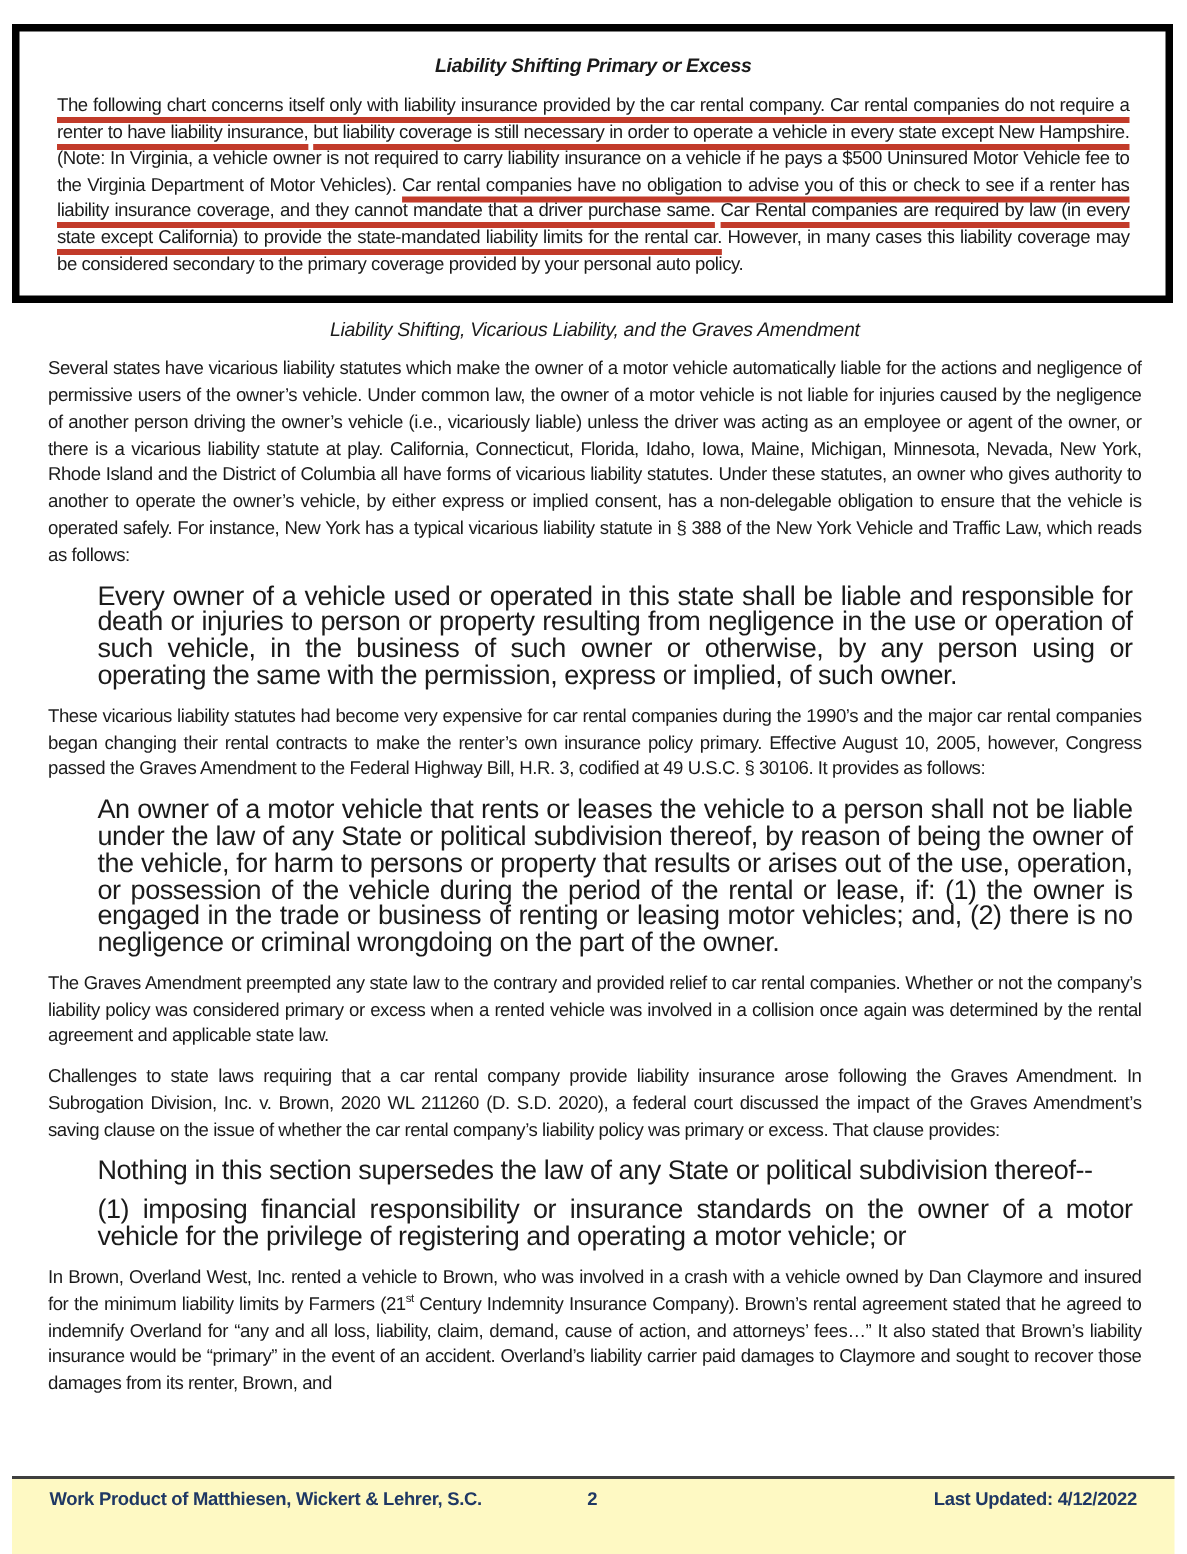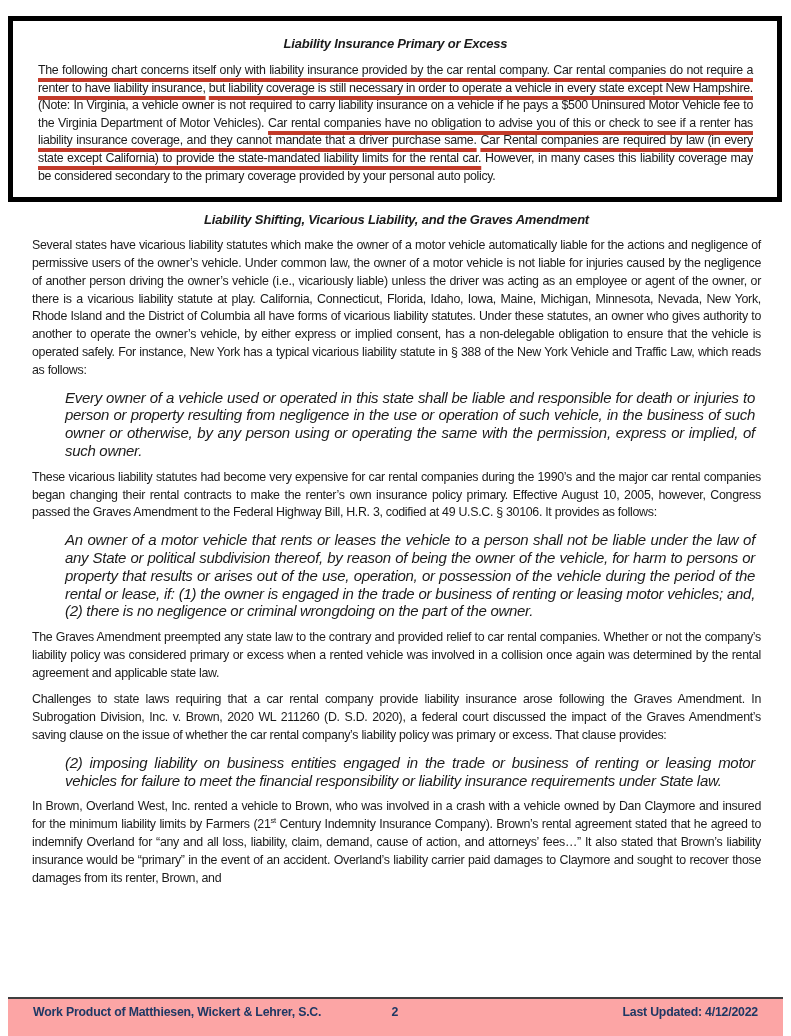--- a/index.html
+++ b/index.html
@@ -19,65 +19,66 @@
     text-align:center;font-style:italic;font-weight:700;
     font-size:13px;letter-spacing:-0.2px;margin:0 0 11px 0;
   }
   .para{
     margin:0 0 9px 0;text-align:justify;
     font-size:12.4px;line-height:17.8px;letter-spacing:-0.3px;
   }
   .box .para{margin:4px;line-height:17.6px}
   .main{padding:0 30px 0 32px}
   .section-title{
-    text-align:center;font-style:italic;font-weight:700;
+    text-align:center;font-style:italic;font-weight:400;
     font-size:13px;letter-spacing:-0.2px;margin:0 0 10px 0;
   }
   blockquote.bq{
-    margin:0 6px 9px 33px;font-style:italic;text-align:justify;
-    font-size:15px;line-height:17.8px;letter-spacing:-0.3px;
+    margin:0 6px 9px 33px;text-align:justify;
+    font-size:18px;line-height:17.8px;letter-spacing:-0.3px;
   }
   .it{}
   .rl{
     text-decoration:underline;
     text-decoration-color:#c23b2a;
     text-decoration-thickness:3.5px;
     text-underline-offset:3.5px;
     text-decoration-skip-ink:none;
   }
   sup{font-size:0.62em;line-height:0}
   .footer{
     position:absolute;left:8px;right:8px;bottom:0;height:27px;z-index:2;
-    background:#fca5a5;border-top:2px solid #3f3f3f;
+    background:#fef9c3;border-top:2px solid #3f3f3f;
     display:flex;justify-content:space-between;align-items:flex-start;
-    padding:6px 25px 4px 25px;
+    padding:6px 25px 17px 25px;
     font-weight:700;font-size:12.3px;letter-spacing:-0.2px;color:#1f3864;
   }
   .pagenum{position:absolute;left:50%;transform:translateX(-60%)}
 </style>
 </head>
 <body>
 
 <div class="page">
 
   <div class="box">
-    <div class="box-title">Liability Insurance Primary or Excess</div>
+    <div class="box-title">Liability Shifting Primary or Excess</div>
     <p class="para"><span class="rl">The following chart concerns itself only with liability insurance provided by the car rental company. Car rental companies do not require a renter to have liability insurance,</span><span> </span><span class="rl">but liability coverage is still necessary in order to operate a vehicle in every state except New Hampshire.</span><span> (Note: In Virginia, a vehicle owner is not required to carry liability insurance on a vehicle if he pays a $500 Uninsured Motor Vehicle fee to the Virginia Department of Motor Vehicles). </span><span class="rl">Car rental companies have no obligation to advise you of this or check to see if a renter has liability insurance coverage, and they cannot mandate that a driver purchase same.</span><span> </span><span class="rl">Car Rental companies are required by law (in every state except California) to provide the state-mandated liability limits for the rental car.</span><span> However, in many cases this liability coverage may be considered secondary to the primary coverage provided by your personal auto policy.</span></p>
   </div>
 
   <div class="main">
     <div class="section-title">Liability Shifting, Vicarious Liability, and the Graves Amendment</div>
 
     <p class="para"><span>Several states have vicarious liability statutes which make the owner of a motor vehicle automatically liable for the actions and negligence of permissive users of the owner’s vehicle. Under common law, the owner of a motor vehicle is not liable for injuries caused by the negligence of another person driving the owner’s vehicle (</span><span class="it">i.e.,</span><span> vicariously liable) unless the driver was acting as an employee or agent of the owner, or there is a vicarious liability statute at play. California, Connecticut, Florida, Idaho, Iowa, Maine, Michigan, Minnesota, Nevada, New York, Rhode Island and the District of Columbia all have forms of vicarious liability statutes. Under these statutes, an owner who gives authority to another to operate the owner’s vehicle, by either express or implied consent, has a non-delegable obligation to ensure that the vehicle is operated safely. For instance, New York has a typical vicarious liability statute in § 388 of the New York Vehicle and Traffic Law, which reads as follows:</span></p>
     <blockquote class="bq"><span>Every owner of a vehicle used or operated in this state shall be liable and responsible for death or injuries to person or property resulting from negligence in the use or operation of such vehicle, in the business of such owner or otherwise, by any person using or operating the same with the permission, express or implied, of such owner.</span></blockquote>
     <p class="para"><span>These vicarious liability statutes had become very expensive for car rental companies during the 1990’s and the major car rental companies began changing their rental contracts to make the renter’s own insurance policy primary. Effective August 10, 2005, however, Congress passed the Graves Amendment to the Federal Highway Bill, H.R. 3, codified at 49 U.S.C. § 30106. It provides as follows:</span></p>
     <blockquote class="bq"><span>An owner of a motor vehicle that rents or leases the vehicle to a person shall not be liable under the law of any State or political subdivision thereof, by reason of being the owner of the vehicle, for harm to persons or property that results or arises out of the use, operation, or possession of the vehicle during the period of the rental or lease, if: (1) the owner is engaged in the trade or business of renting or leasing motor vehicles; and, (2) there is no negligence or criminal wrongdoing on the part of the owner.</span></blockquote>
     <p class="para"><span>The Graves Amendment preempted any state law to the contrary and provided relief to car rental companies. Whether or not the company’s liability policy was considered primary or excess when a rented vehicle was involved in a collision once again was determined by the rental agreement and applicable state law.</span></p>
     <p class="para"><span>Challenges to state laws requiring that a car rental company provide liability insurance arose following the Graves Amendment. In </span><span class="it">Subrogation Division, Inc. v. Brown</span><span>, 2020 WL 211260 (D. S.D. 2020), a federal court discussed the impact of the Graves Amendment’s saving clause on the issue of whether the car rental company’s liability policy was primary or excess. That clause provides:</span></p>
-    <blockquote class="bq"><span>(2) imposing liability on business entities engaged in the trade or business of renting or leasing motor vehicles for failure to meet the financial responsibility or liability insurance requirements under State law.</span></blockquote>
+    <blockquote class="bq"><span>Nothing in this section supersedes the law of any State or political subdivision thereof--</span></blockquote>
+    <blockquote class="bq"><span>(1) imposing financial responsibility or insurance standards on the owner of a motor vehicle for the privilege of registering and operating a motor vehicle; or</span></blockquote>
     <p class="para"><span>In </span><span class="it">Brown</span><span>, Overland West, Inc. rented a vehicle to Brown, who was involved in a crash with a vehicle owned by Dan Claymore and insured for the minimum liability limits by Farmers (21</span><sup>st</sup><span> Century Indemnity Insurance Company). Brown’s rental agreement stated that he agreed to indemnify Overland for “any and all loss, liability, claim, demand, cause of action, and attorneys’ fees…” It also stated that Brown’s liability insurance would be “primary” in the event of an accident. Overland’s liability carrier paid damages to Claymore and sought to recover those damages from its renter, Brown, and</span></p>
   </div>
 
   <div class="footer">
     <span>Work Product of Matthiesen, Wickert &amp; Lehrer, S.C.</span>
     <span class="pagenum">2</span>
     <span>Last Updated: 4/12/2022</span>
   </div>
 
 </div>

